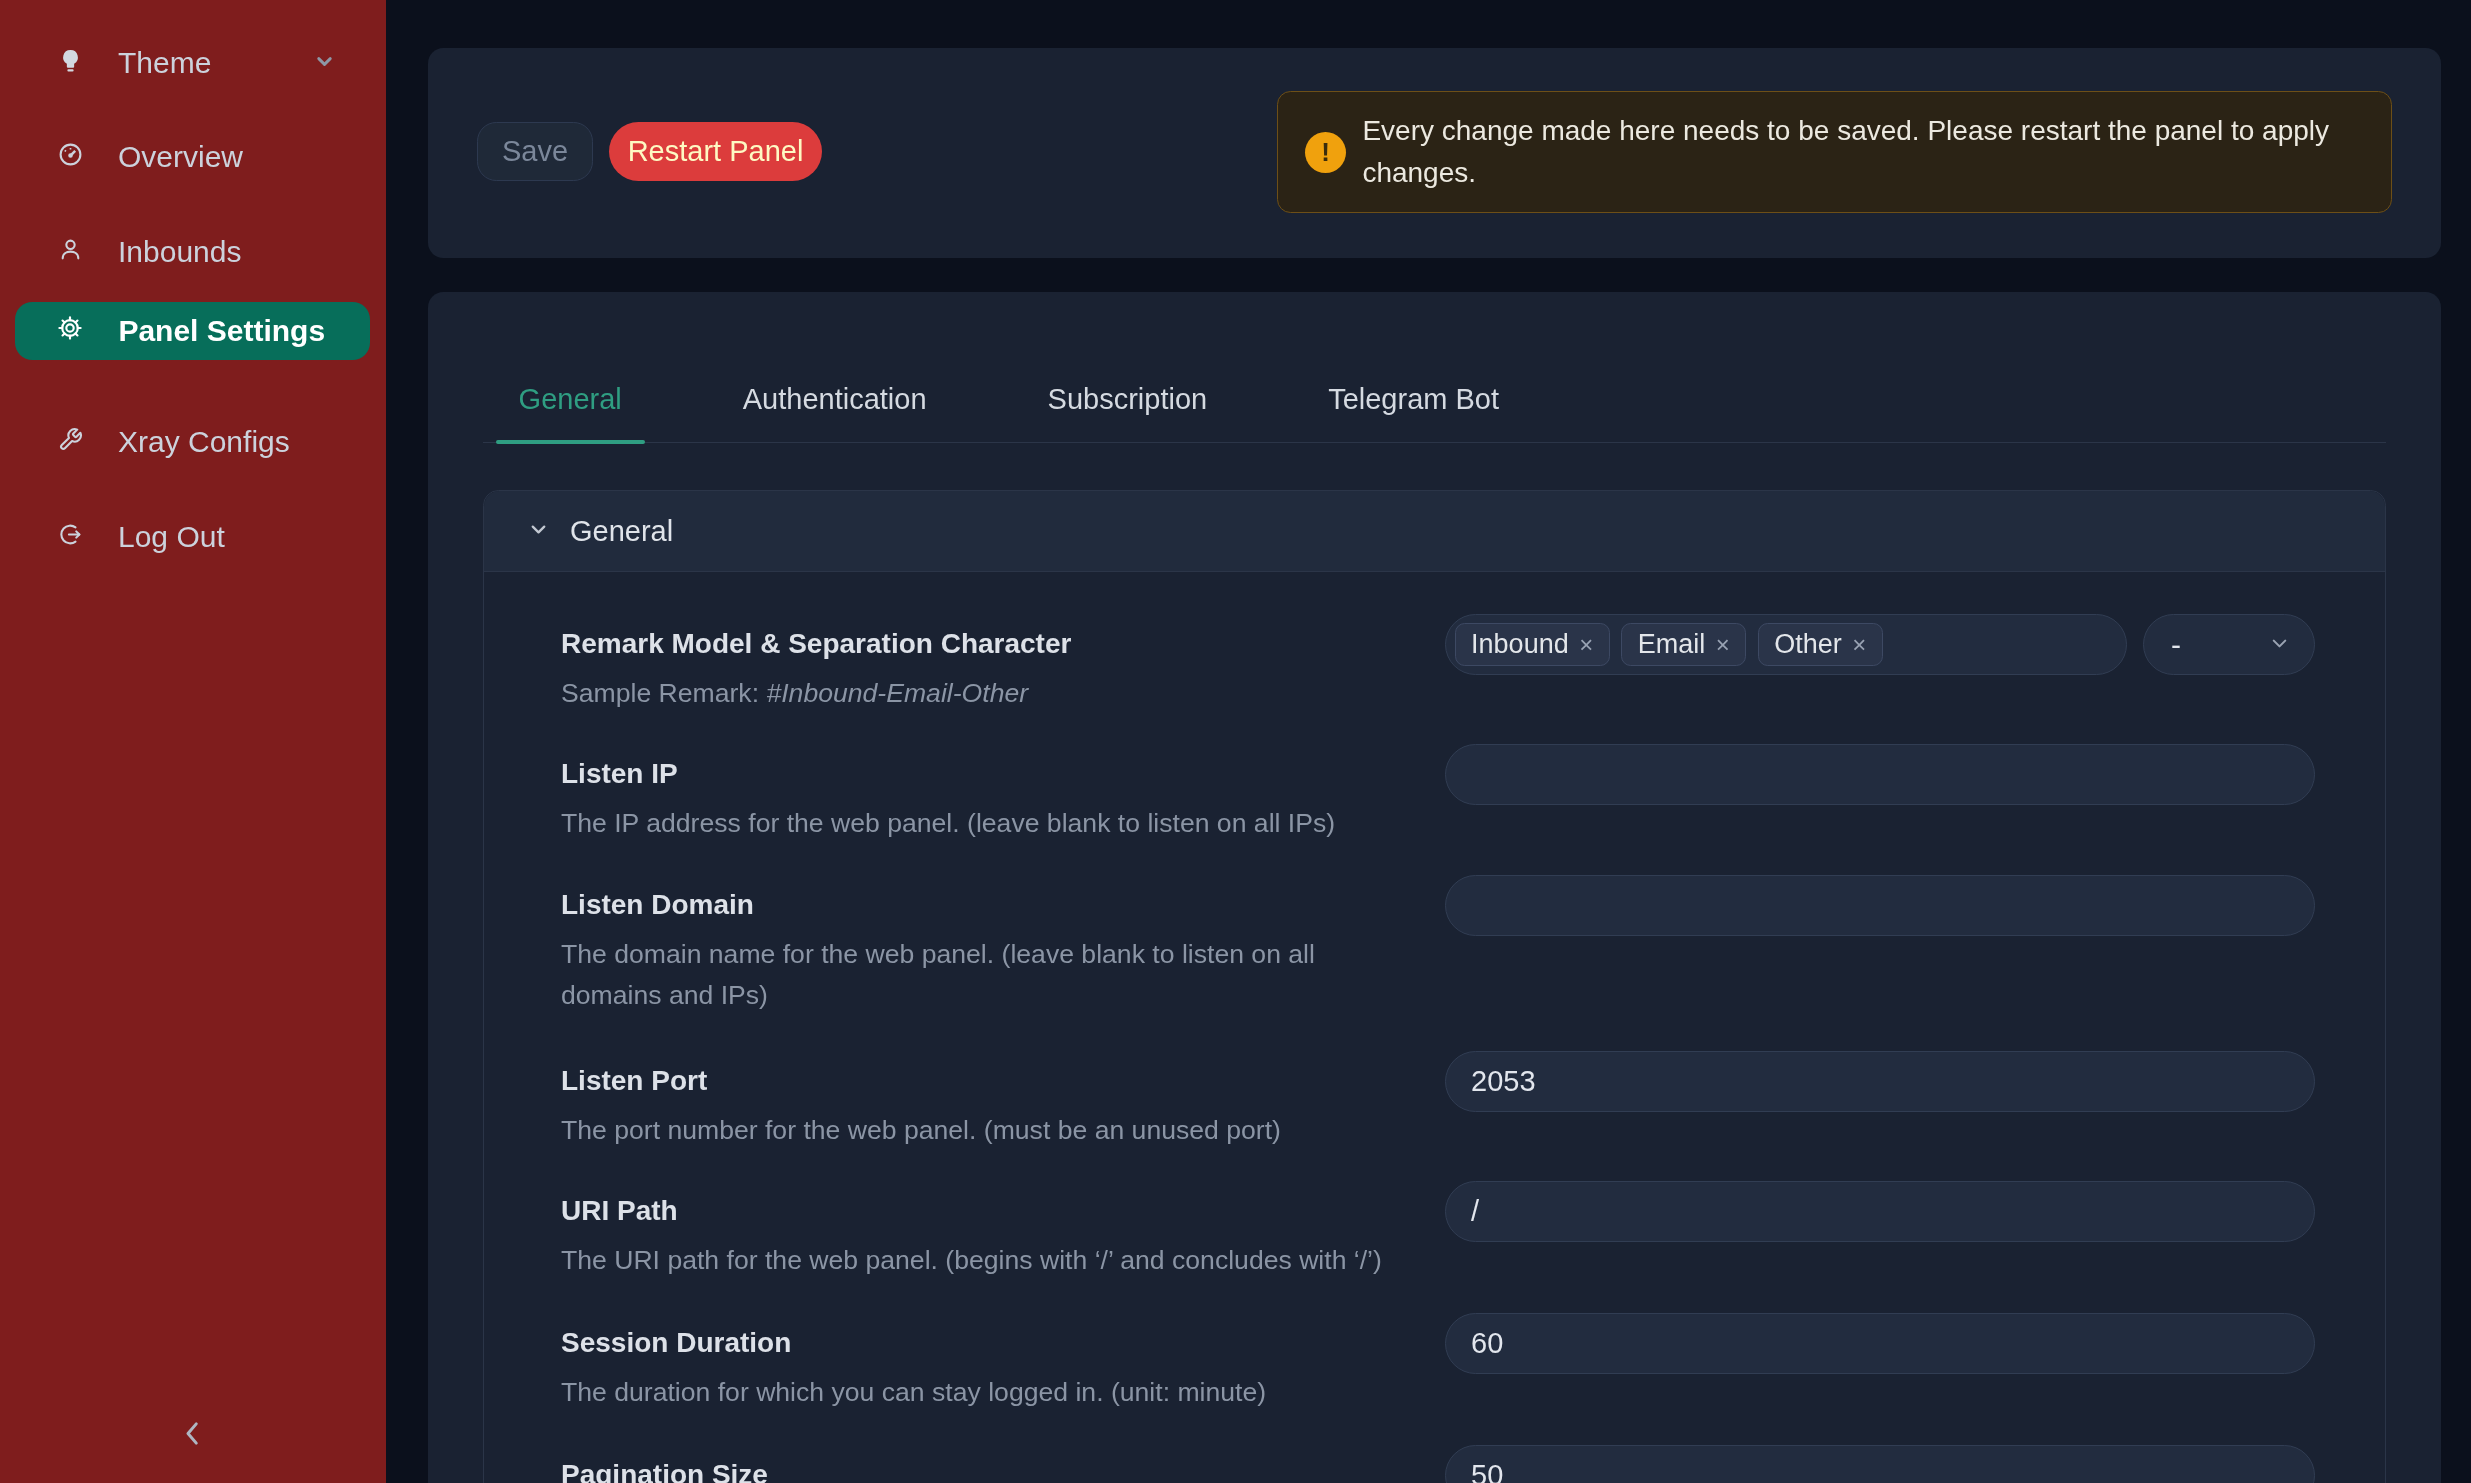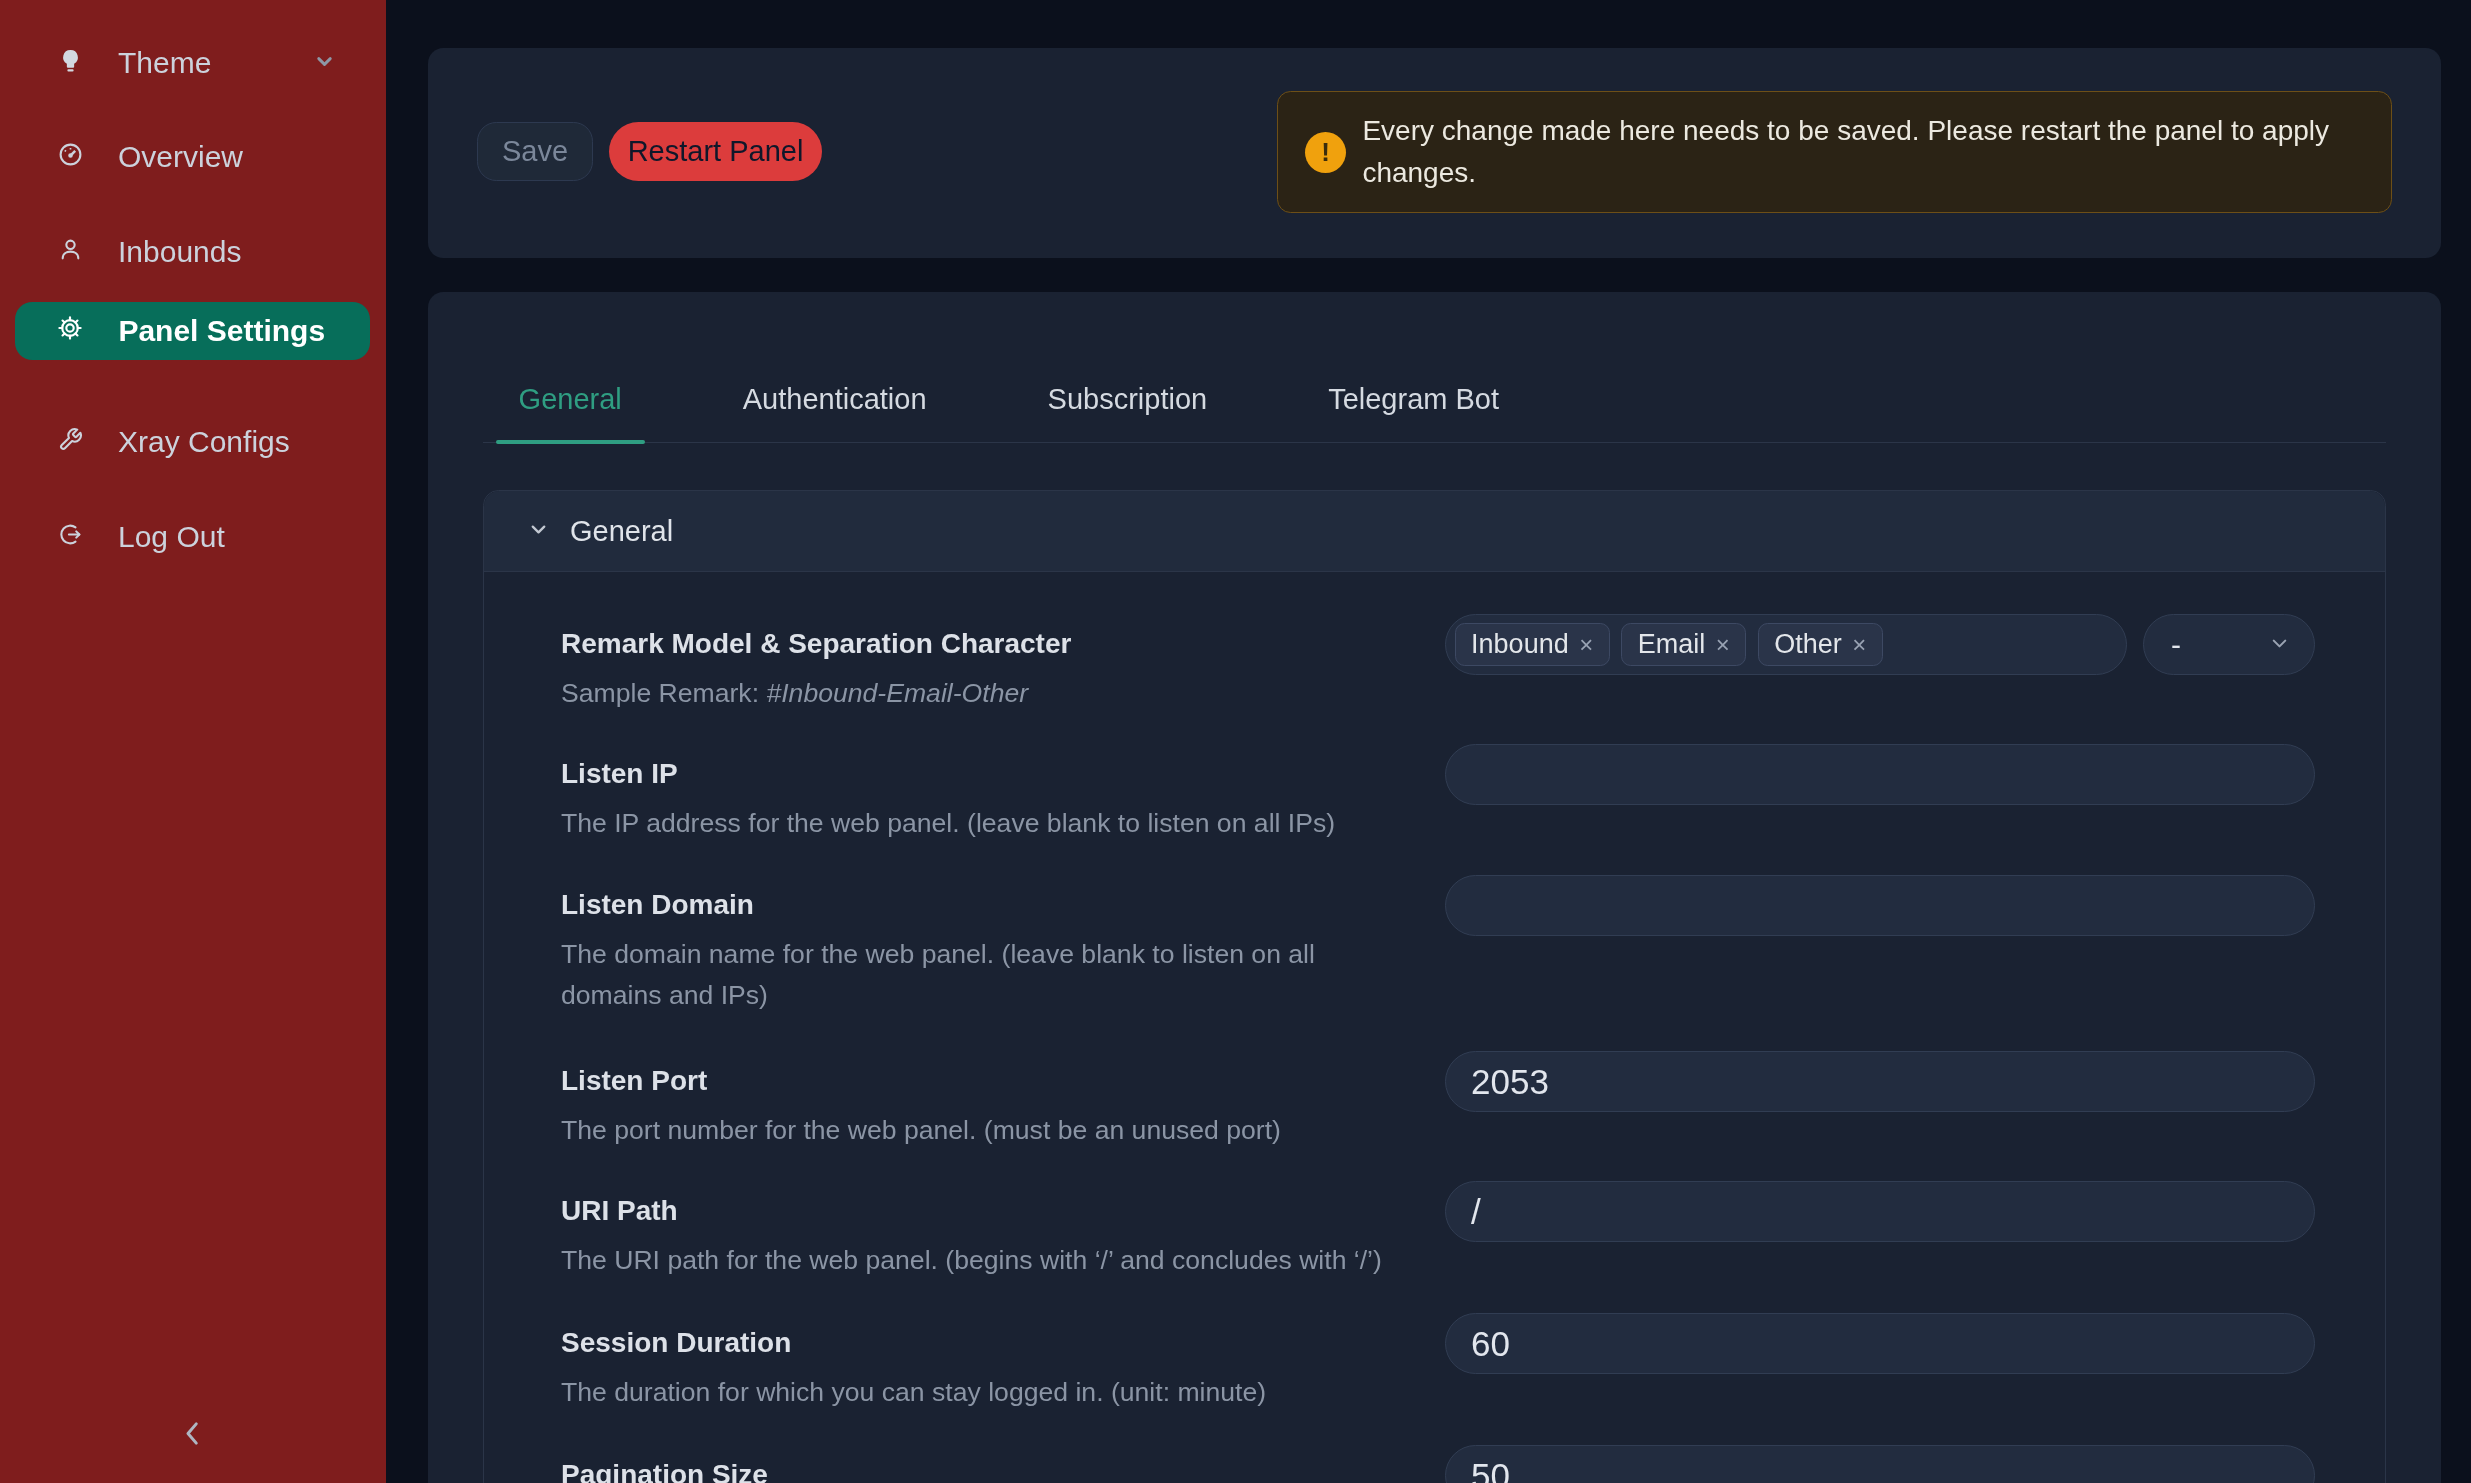--- a/index.html
+++ b/index.html
@@ -42,21 +42,21 @@
     position:absolute; top:74px; height:59px; border:none; cursor:pointer;
     font-family:"Liberation Sans", sans-serif; font-size:29px;
     display:flex; align-items:center; justify-content:center;
   }
   .btn-save {
     left:49px; width:116px; border-radius:19.3px;
     background:#1f2938; border:1.9px solid #2d3950; color:#7b879a; cursor:not-allowed;
   }
   .btn-restart {
     left:181px; width:213px; border-radius:30px;
-    background:#dc3c3c; color:#0f172a;
+    background:#dc3c3c; color:#fef9c3;
   }
   .alert {
     position:absolute; left:849px; right:49px; top:43px; height:122px;
     background:#2b2315; border:1.9px solid #6d4f17; border-radius:13.5px;
     display:flex; align-items:center; padding:0 33px 0 27px;
   }
   .alert-icon {
     flex:none; width:41px; height:41px; border-radius:50%;
     background:#f0a10d; color:#3a2c0d; font-weight:700; font-size:26px;
     display:flex; align-items:center; justify-content:center; margin-right:16.4px;
@@ -94,21 +94,21 @@
   .form-row { position:absolute; left:77px; right:70px; display:flex; }
   .row-label { flex:1; padding-right:29px; padding-top:13.5px; }
   .row-label .lbl { font-size:28px; font-weight:700; color:#dde1e8; }
   .row-label .desc { margin-top:13.5px; font-size:26.6px; color:#8b95a5; line-height:41px; }
   .row-label .desc .italic { font-style:italic; }
   .row-control { width:870px; flex:none; }
 
   .field-input {
     width:100%; height:61px; border-radius:31px;
     background:#222c3f; border:1.9px solid #313d53;
-    color:#e2e6ed; font-size:35px; font-family:"Liberation Sans", sans-serif;
+    color:#e2e6ed; font-size:29px; font-family:"Liberation Sans", sans-serif;
     padding:0 25px; outline:none;
   }
   .remark-control { display:flex; gap:16.4px; }
   .tagbox {
     width:682px; height:61px; border-radius:31px;
     background:#222c3f; border:1.9px solid #313d53;
     display:flex; align-items:center; padding:0 8.7px; gap:11.6px; cursor:text;
   }
   .tag {
     height:43px; border-radius:9.7px; background:#2a3449; border:1px solid #3d4963;

